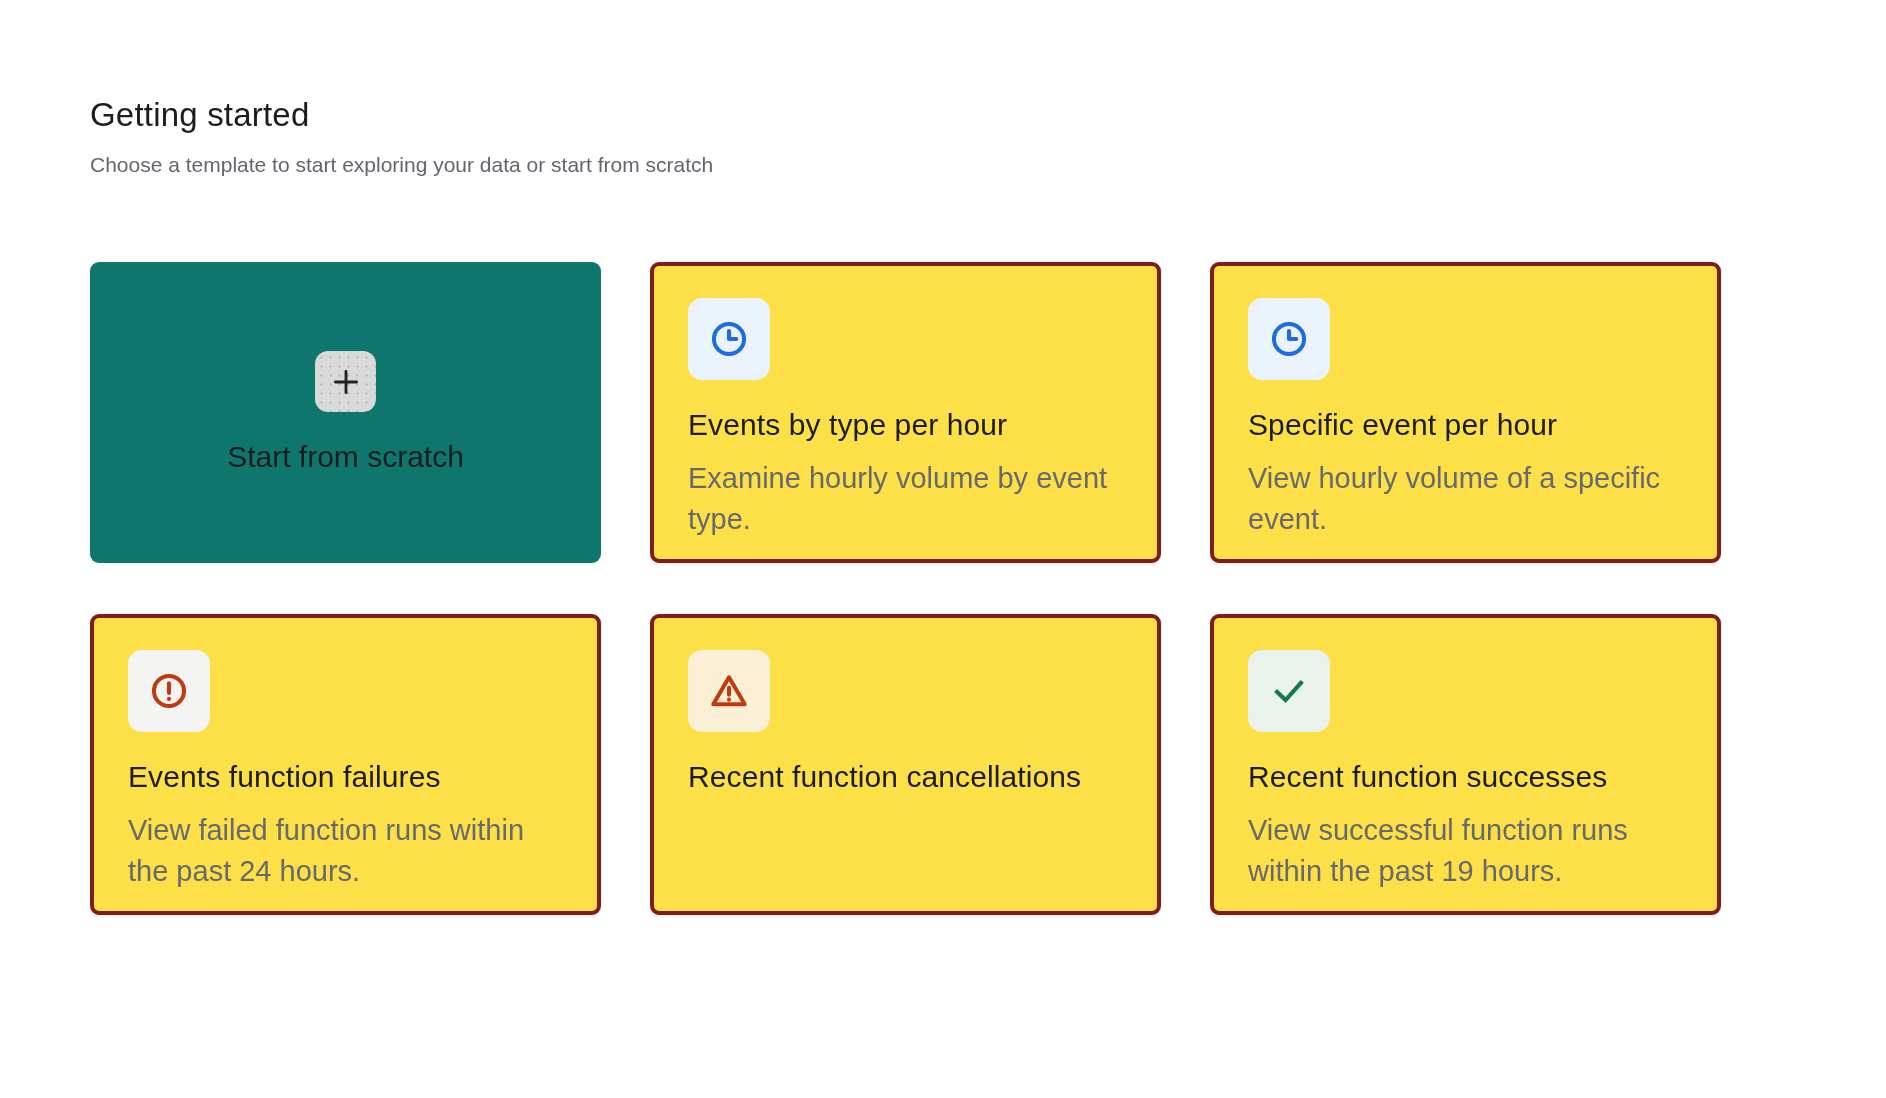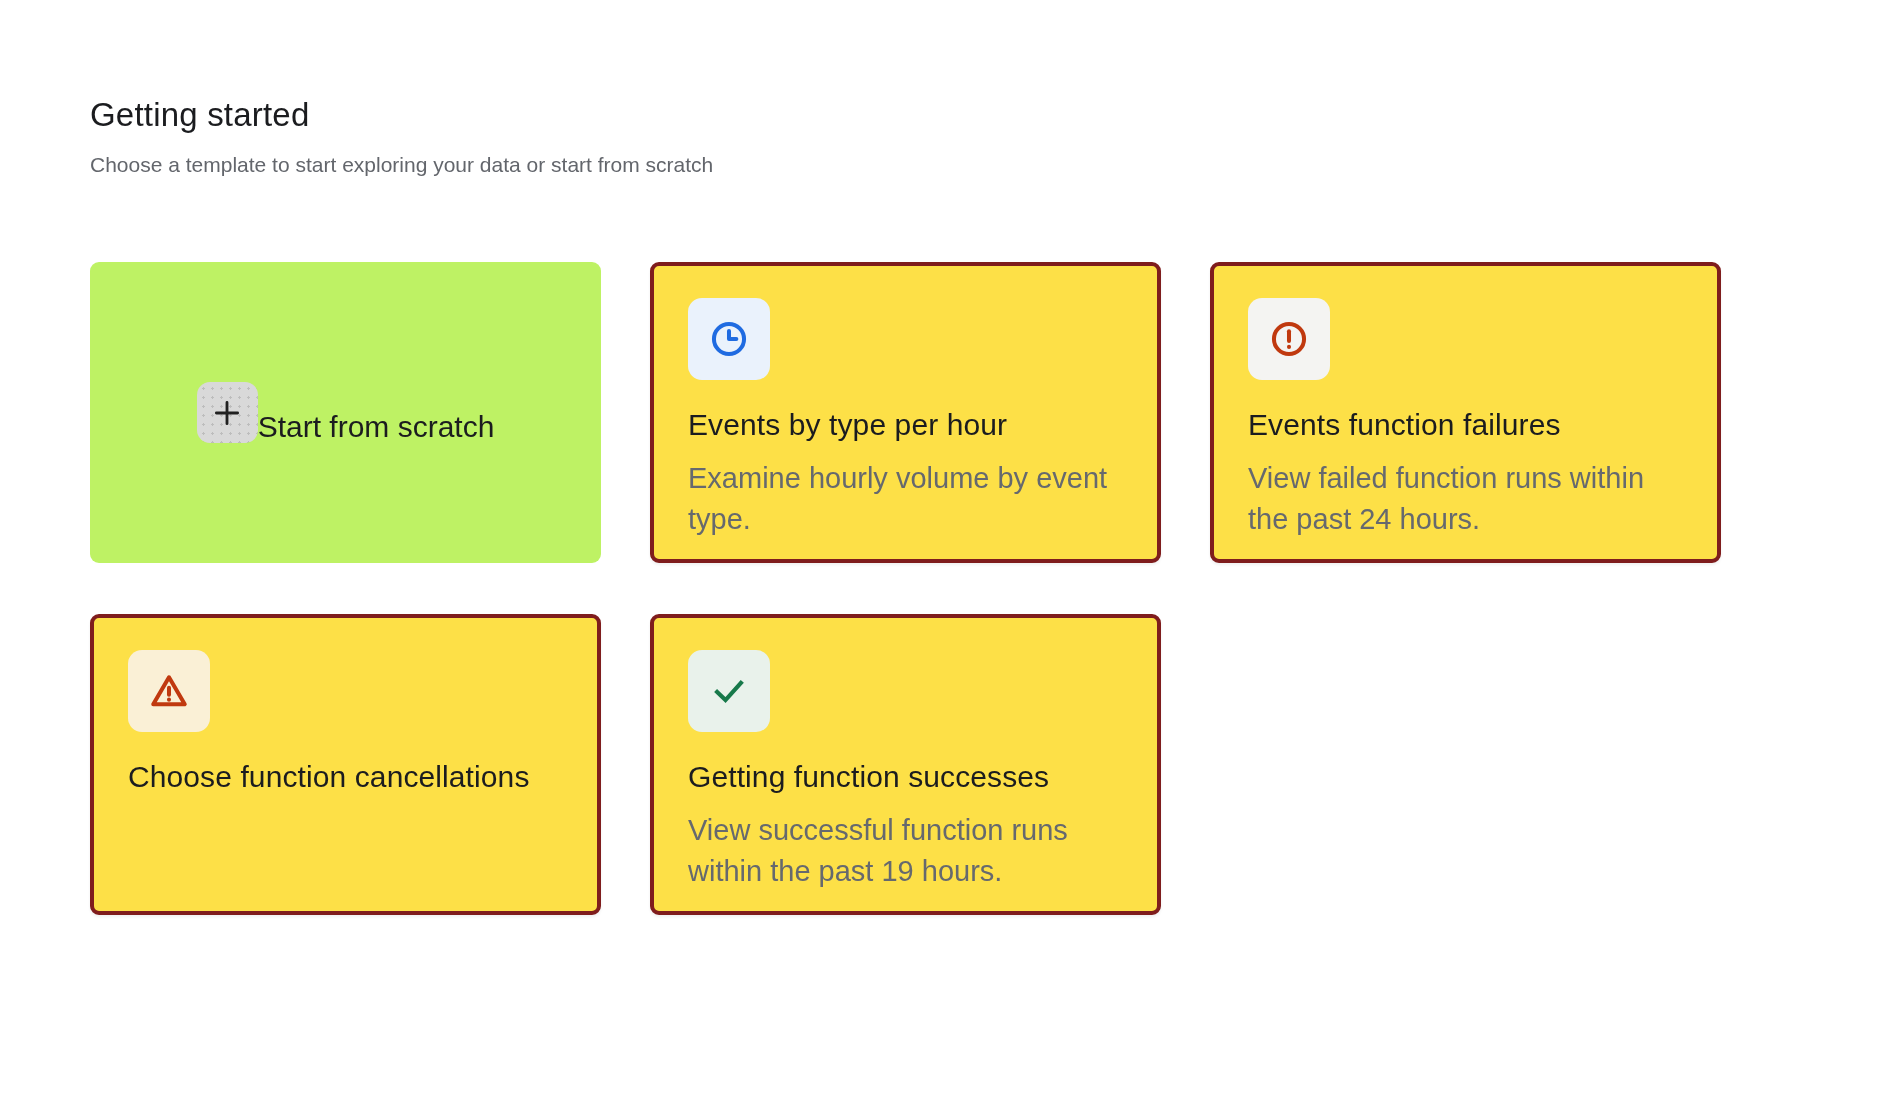--- a/index.html
+++ b/index.html
@@ -35,24 +35,25 @@
   }
   .card {
     background: #fde047;
     border: 4px solid #7f1d1d;
     border-radius: 9px;
     box-shadow: 0 2px 3px rgba(0,0,0,0.06);
     padding: 32px 34px;
     cursor: pointer;
   }
   .card.scratch {
-    background: #bef264;
+    background: #0f766e;
     border: none;
     box-shadow: none;
     display: flex;
+    flex-direction: column;
     align-items: center;
     justify-content: center;
   }
   .plus-tile {
     width: 61px; height: 61px;
     border-radius: 13px;
     background-color: #d9d9d9;
     background-image: radial-gradient(#bdbdbd 1.2px, transparent 1.3px);
     background-size: 9px 9px;
     background-position: 2px 2px;
@@ -115,20 +116,30 @@
       <div class="icon-box" style="background-color: rgb(234, 242, 252); color: rgb(31, 107, 225);">
         <svg width="42" height="42" viewBox="0 0 24 24" fill="none" stroke="currentColor" stroke-width="2.3" stroke-linecap="round" stroke-linejoin="round">
           <circle cx="12" cy="12" r="8.6"></circle>
           <path d="M12 7.4 V12 H16.2"></path>
         </svg>
       </div>
       <div class="card-title">Events by type per hour</div>
       <div class="card-desc">Examine hourly volume by event type.</div>
     </div>
 
+    <div class="card">
+      <div class="icon-box" style="background-color: rgb(234, 242, 252); color: rgb(31, 107, 225);">
+        <svg width="42" height="42" viewBox="0 0 24 24" fill="none" stroke="currentColor" stroke-width="2.3" stroke-linecap="round" stroke-linejoin="round">
+          <circle cx="12" cy="12" r="8.6"></circle>
+          <path d="M12 7.4 V12 H16.2"></path>
+        </svg>
+      </div>
+      <div class="card-title">Specific event per hour</div>
+      <div class="card-desc">View hourly volume of a specific event.</div>
+    </div>
 
     <div class="card">
       <div class="icon-box" style="background-color: rgb(244, 244, 242); color: rgb(192, 57, 15);">
         <svg width="42" height="42" viewBox="0 0 24 24" fill="none" stroke="currentColor" stroke-width="2.3" stroke-linecap="round">
           <circle cx="12" cy="12" r="8.6"></circle>
           <path d="M12 7.6 V13.1"></path>
           <path d="M12 16.4 V16.5"></path>
         </svg>
       </div>
       <div class="card-title">Events function failures</div>
@@ -136,27 +147,27 @@
     </div>
 
     <div class="card">
       <div class="icon-box" style="background-color: rgb(250, 240, 214); color: rgb(192, 57, 15);">
         <svg width="42" height="42" viewBox="0 0 24 24" fill="none" stroke="currentColor" stroke-width="2.3" stroke-linecap="round" stroke-linejoin="round">
           <path d="M12 4.2 L21 19.6 H3 Z"></path>
           <path d="M12 10.2 V14.2"></path>
           <path d="M12 16.9 V17"></path>
         </svg>
       </div>
-      <div class="card-title">Choose function cancellations</div>
+      <div class="card-title">Recent function cancellations</div>
     </div>
 
     <div class="card">
       <div class="icon-box" style="background-color: rgb(233, 242, 235); color: rgb(23, 121, 74);">
         <svg width="42" height="42" viewBox="0 0 24 24" fill="none" stroke="currentColor" stroke-width="2.4" stroke-linecap="square">
           <path d="M5.2 12.6 L10 17.2 L18.8 7.4"></path>
         </svg>
       </div>
-      <div class="card-title">Getting function successes</div>
+      <div class="card-title">Recent function successes</div>
       <div class="card-desc">View successful function runs within the past 19 hours.</div>
     </div>
 
   </div>
 </div>
 
 </body></html>

